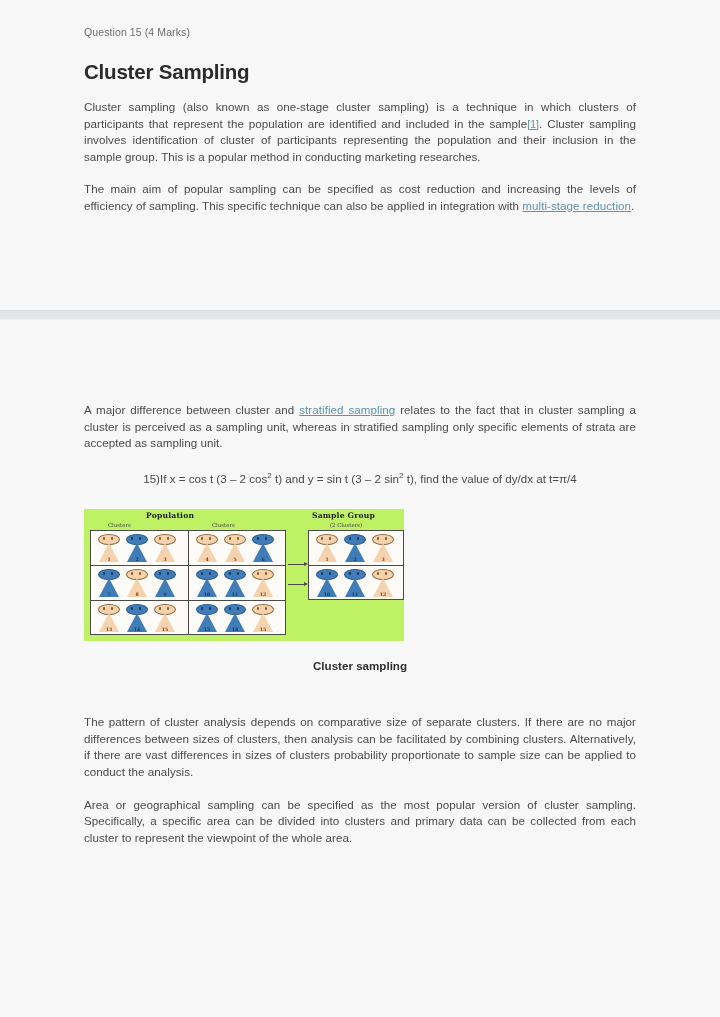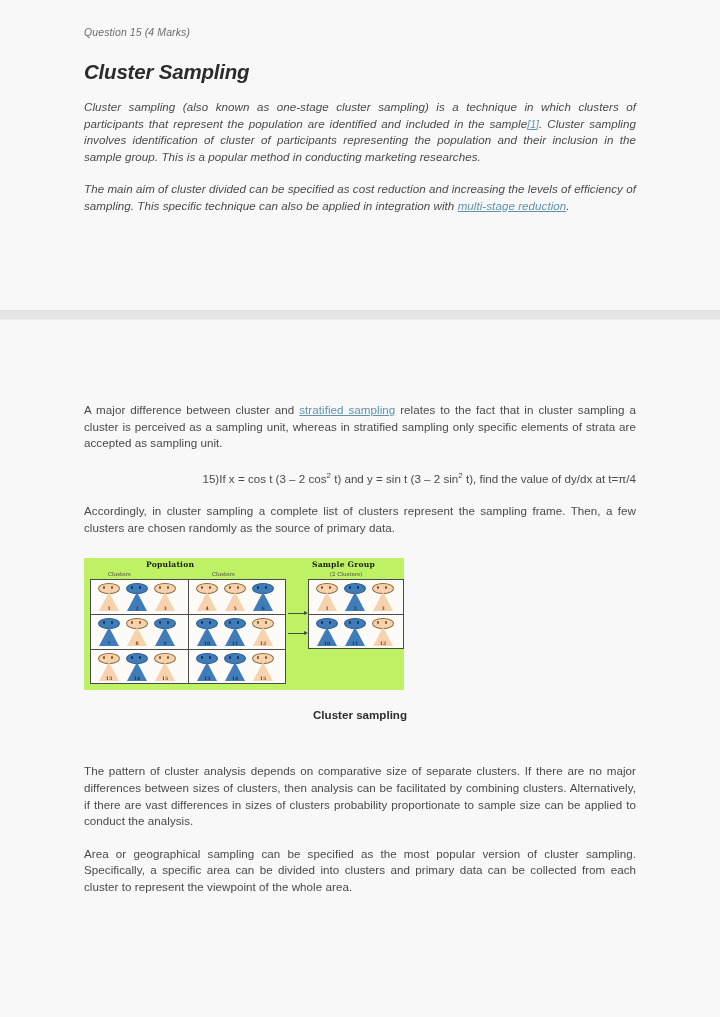--- a/index.html
+++ b/index.html
@@ -13,21 +13,21 @@
   .page {
     position: relative;
     width: 720px; height: 1017px;
     background: #f8f8f8;
   }
   .sheet {
     position: absolute;
     left: 0; right: 0;
     background: #f8f8f8;
   }
-  .sheet-top   { top: 0; height: 394px; font-style: italic; }
+  .sheet-top   { top: 0; height: 394px; }
   .sheet-break { top: 310px; height: 10px; background: #e4e5e6; border-top: 1px solid #dddede; border-bottom: 1px solid #f0f0f0; }
   .sheet-bot   { top: 320px; height: 751px; }
 
   .content { padding: 0 84px; }
 
   .qmeta {
     font-size: 10.5px;
     color: #6d6d6d;
     letter-spacing: .1px;
     padding-top: 26px;
@@ -46,21 +46,21 @@
     color: #4a4a4a;
     text-align: justify;
     margin-bottom: 16px;
     letter-spacing: .05px;
   }
   p.body.last { margin-bottom: 0; }
   p.eq {
     font-size: 11.6px;
     line-height: 16.6px;
     color: #4a4a4a;
-    text-align: right;
+    text-align: center;
     margin-bottom: 16px;
   }
   a.lnk {
     color: #5f93ad;
     text-decoration: underline;
   }
   a.cite {
     color: #5f93ad;
     text-decoration: underline;
     font-size: 10.5px;
@@ -169,37 +169,36 @@
 
   <div class="sheet sheet-top">
     <div class="content">
 
       <div class="qmeta">Question 15 (4 Marks)</div>
 
       <h1 class="title">Cluster Sampling</h1>
 
       <p class="body"><span>Cluster sampling (also known as one-stage cluster sampling) is a technique in which clusters of participants that represent the population are identified and included in the sample</span><a class="cite" href="#">[1]</a><span>. Cluster sampling involves identification of cluster of participants representing the population and their inclusion in the sample group. This is a popular method in conducting marketing researches.</span></p>
 
-      <p class="body"><span>The main aim of cluster divided can be specified as cost reduction and increasing the levels of efficiency of sampling. This specific technique can also be applied in integration with </span><a class="lnk" href="#">multi-stage reduction</a><span>.</span></p>
+      <p class="body"><span>The main aim of popular sampling can be specified as cost reduction and increasing the levels of efficiency of sampling. This specific technique can also be applied in integration with </span><a class="lnk" href="#">multi-stage reduction</a><span>.</span></p>
 
     </div>
   </div>
 
   <div class="sheet-break sheet"></div>
 
   <div class="sheet sheet-bot">
     <div class="content">
 
       <div class="blk-a">
 
         <p class="body"><span>A major difference between cluster and </span><a class="lnk" href="#">stratified sampling</a><span> relates to the fact that in cluster sampling a cluster is perceived as a sampling unit, whereas in stratified sampling only specific elements of strata are accepted as sampling unit.</span></p>
 
         <p class="eq"><span>15)If x = cos t (3 – 2 cos</span><sup class="sq">2</sup><span> t) and y = sin t (3 – 2 sin</span><sup class="sq">2</sup><span> t), find the value of dy/dx at t=π/4</span></p>
 
-        <p class="body">Accordingly, in cluster sampling a complete list of clusters represent the sampling frame. Then, a few clusters are chosen randomly as the source of primary data.</p>
 
       </div>
 
       <div class="figwrap">
         <div class="diagram">
 
           <div class="dg-title" style="left:62px; top:2px;">Population</div>
           <div class="dg-title" style="left:228px; top:2px;">Sample Group</div>
 
           <div class="dg-sub" style="left:24px; top:13px;">Clusters</div>

